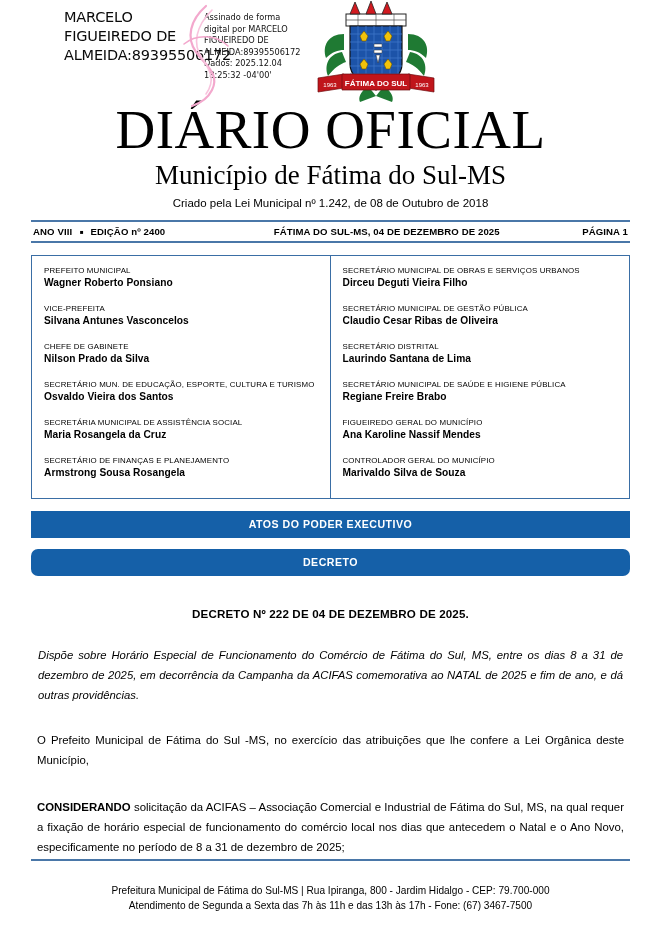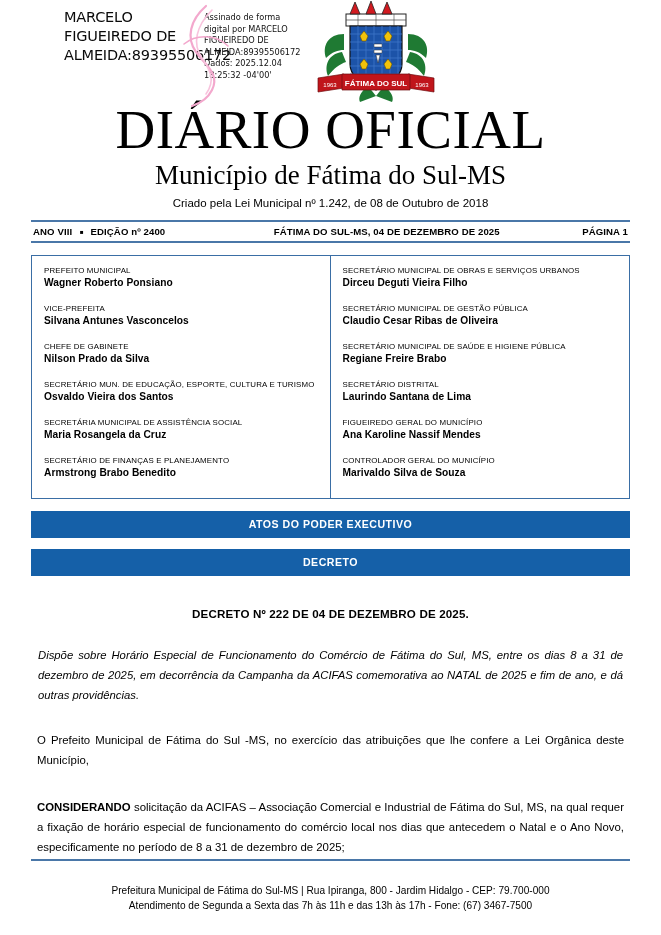--- a/index.html
+++ b/index.html
@@ -156,21 +156,21 @@
   .banner {
     margin-top: 12px;
     background: #1560a8;
     color: #ffffff;
     text-align: center;
     font-size: 10.6px;
     font-weight: bold;
     letter-spacing: 0.5px;
     padding: 7px 0 8px 0;
   }
-  .banner.second { margin-top: 11px; }
+  .banner.second { margin-top: 11px; border-radius: 7px; }
 
   
   .decree-title {
     text-align: center;
     font-size: 11.6px;
     font-weight: bold;
     letter-spacing: 0.15px;
     margin-top: 31px;
   }
   .decree-summary {
@@ -305,39 +305,39 @@
       <div class="off-entry">
         <div class="off-role">SECRETÁRIO MUN. DE EDUCAÇÃO, ESPORTE, CULTURA E TURISMO</div>
         <div class="off-name">Osvaldo Vieira dos Santos</div>
       </div>
       <div class="off-entry">
         <div class="off-role">SECRETÁRIA MUNICIPAL DE ASSISTÊNCIA SOCIAL</div>
         <div class="off-name">Maria Rosangela da Cruz</div>
       </div>
       <div class="off-entry">
         <div class="off-role">SECRETÁRIO DE FINANÇAS E PLANEJAMENTO</div>
-        <div class="off-name">Armstrong Brabo Benedito</div>
+        <div class="off-name">Armstrong Sousa Rosangela</div>
       </div>
     </div>
     <div class="off-col right">
       <div class="off-entry">
         <div class="off-role">SECRETÁRIO MUNICIPAL DE OBRAS E SERVIÇOS URBANOS</div>
         <div class="off-name">Dirceu Deguti Vieira Filho</div>
       </div>
       <div class="off-entry">
         <div class="off-role">SECRETÁRIO MUNICIPAL DE GESTÃO PÚBLICA</div>
         <div class="off-name">Claudio Cesar Ribas de Oliveira</div>
       </div>
       <div class="off-entry">
+        <div class="off-role">SECRETÁRIO DISTRITAL</div>
+        <div class="off-name">Laurindo Santana de Lima</div>
+      </div>
+      <div class="off-entry">
         <div class="off-role">SECRETÁRIO MUNICIPAL DE SAÚDE E HIGIENE PÚBLICA</div>
         <div class="off-name">Regiane Freire Brabo</div>
-      </div>
-      <div class="off-entry">
-        <div class="off-role">SECRETÁRIO DISTRITAL</div>
-        <div class="off-name">Laurindo Santana de Lima</div>
       </div>
       <div class="off-entry">
         <div class="off-role">FIGUEIREDO GERAL DO MUNICÍPIO</div>
         <div class="off-name">Ana Karoline Nassif Mendes</div>
       </div>
       <div class="off-entry">
         <div class="off-role">CONTROLADOR GERAL DO MUNICÍPIO</div>
         <div class="off-name">Marivaldo Silva de Souza</div>
       </div>
     </div>

